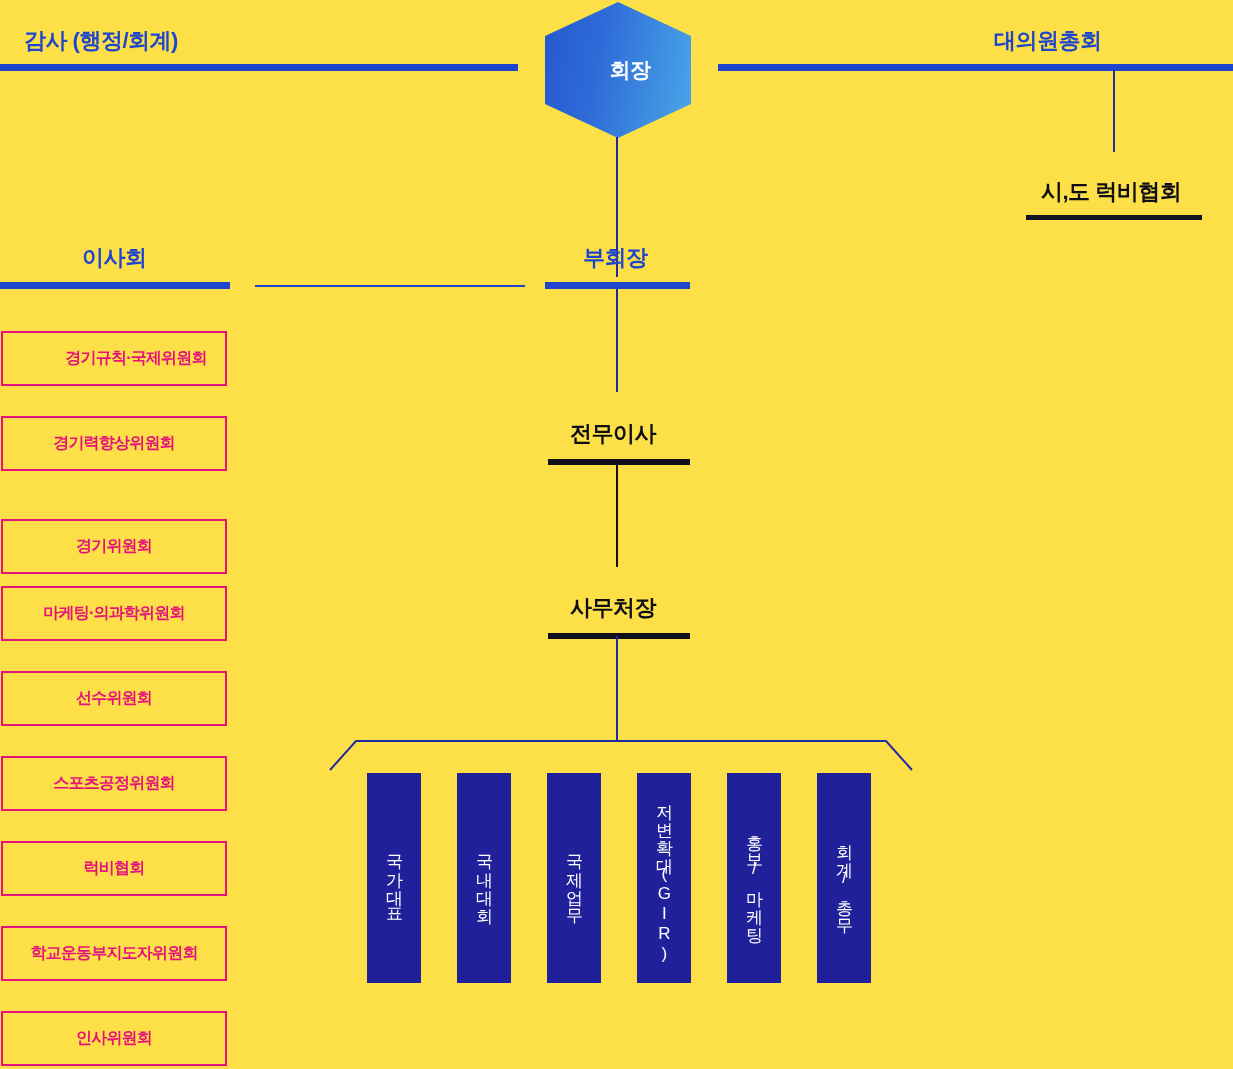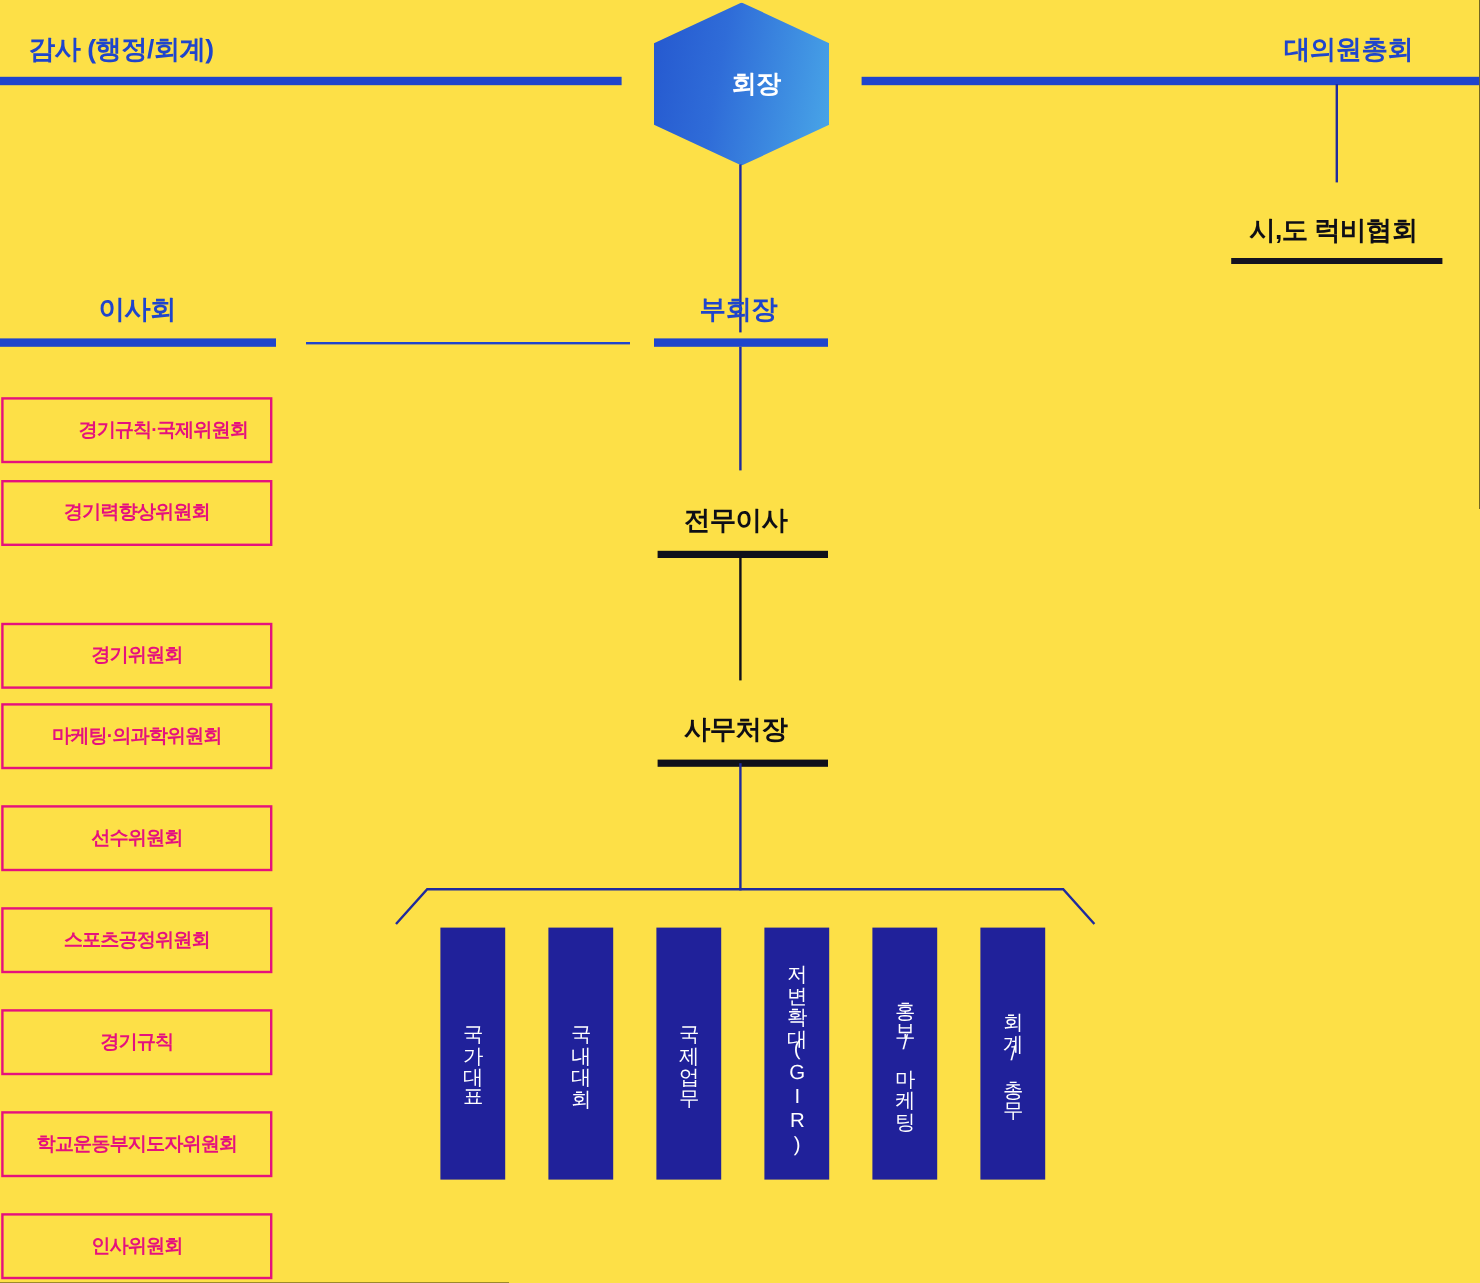--- a/index.html
+++ b/index.html
@@ -115,21 +115,21 @@
   .dark-bar{position:absolute;background:#10101a;}
 </style>
 </head>
 <body>
 
 <div id="chart">
 
   <div class="title-blue" style="left:24px;top:26px;">감사 (행정/회계)</div>
   <div class="hline" style="left:0px;top:64px;width:518px;height:7px;"></div>
 
-  <div class="title-blue" style="left:1070px;top:26px;text-align:center;">대의원총회</div>
+  <div class="title-blue" style="left:994px;top:26px;text-align:center;">대의원총회</div>
   <div class="hline" style="left:718px;top:64px;width:515px;height:7px;"></div>
 
   <div class="hex">
     <span class="hex-label">회장</span>
   </div>
 
   <div class="vline" style="left:616px;top:137px;width:2px;height:140px;"></div>
 
   <div class="vline" style="left:1113px;top:70px;width:2px;height:82px;"></div>
 
@@ -140,37 +140,37 @@
   <div class="hline" style="left:0px;top:282px;width:230px;height:7px;"></div>
 
   <div class="thinline" style="left:255px;top:285px;width:270px;height:2px;"></div>
 
   <div class="title-blue" style="left:583px;top:243px;">부회장</div>
   <div class="hline" style="left:545px;top:282px;width:145px;height:7px;"></div>
 
   <div class="committee" style="top:331px;padding-left:44px;">
     <span>경기규칙·국제위원회</span>
   </div>
-  <div class="committee" style="top:400px;">
+  <div class="committee" style="top:416px;">
     <span>경기력향상위원회</span>
   </div>
   <div class="committee" style="top:519px;">
     <span>경기위원회</span>
   </div>
   <div class="committee" style="top:586px;">
     <span>마케팅·의과학위원회</span>
   </div>
   <div class="committee" style="top:671px;">
     <span>선수위원회</span>
   </div>
   <div class="committee" style="top:756px;">
     <span>스포츠공정위원회</span>
   </div>
   <div class="committee" style="top:841px;">
-    <span>경기규칙</span>
+    <span>럭비협회</span>
   </div>
   <div class="committee" style="top:926px;">
     <span>학교운동부지도자위원회</span>
   </div>
   <div class="committee" style="top:1011px;">
     <span>인사위원회</span>
   </div>
 
   <div class="vline" style="left:616px;top:289px;width:2px;height:103px;"></div>
 

